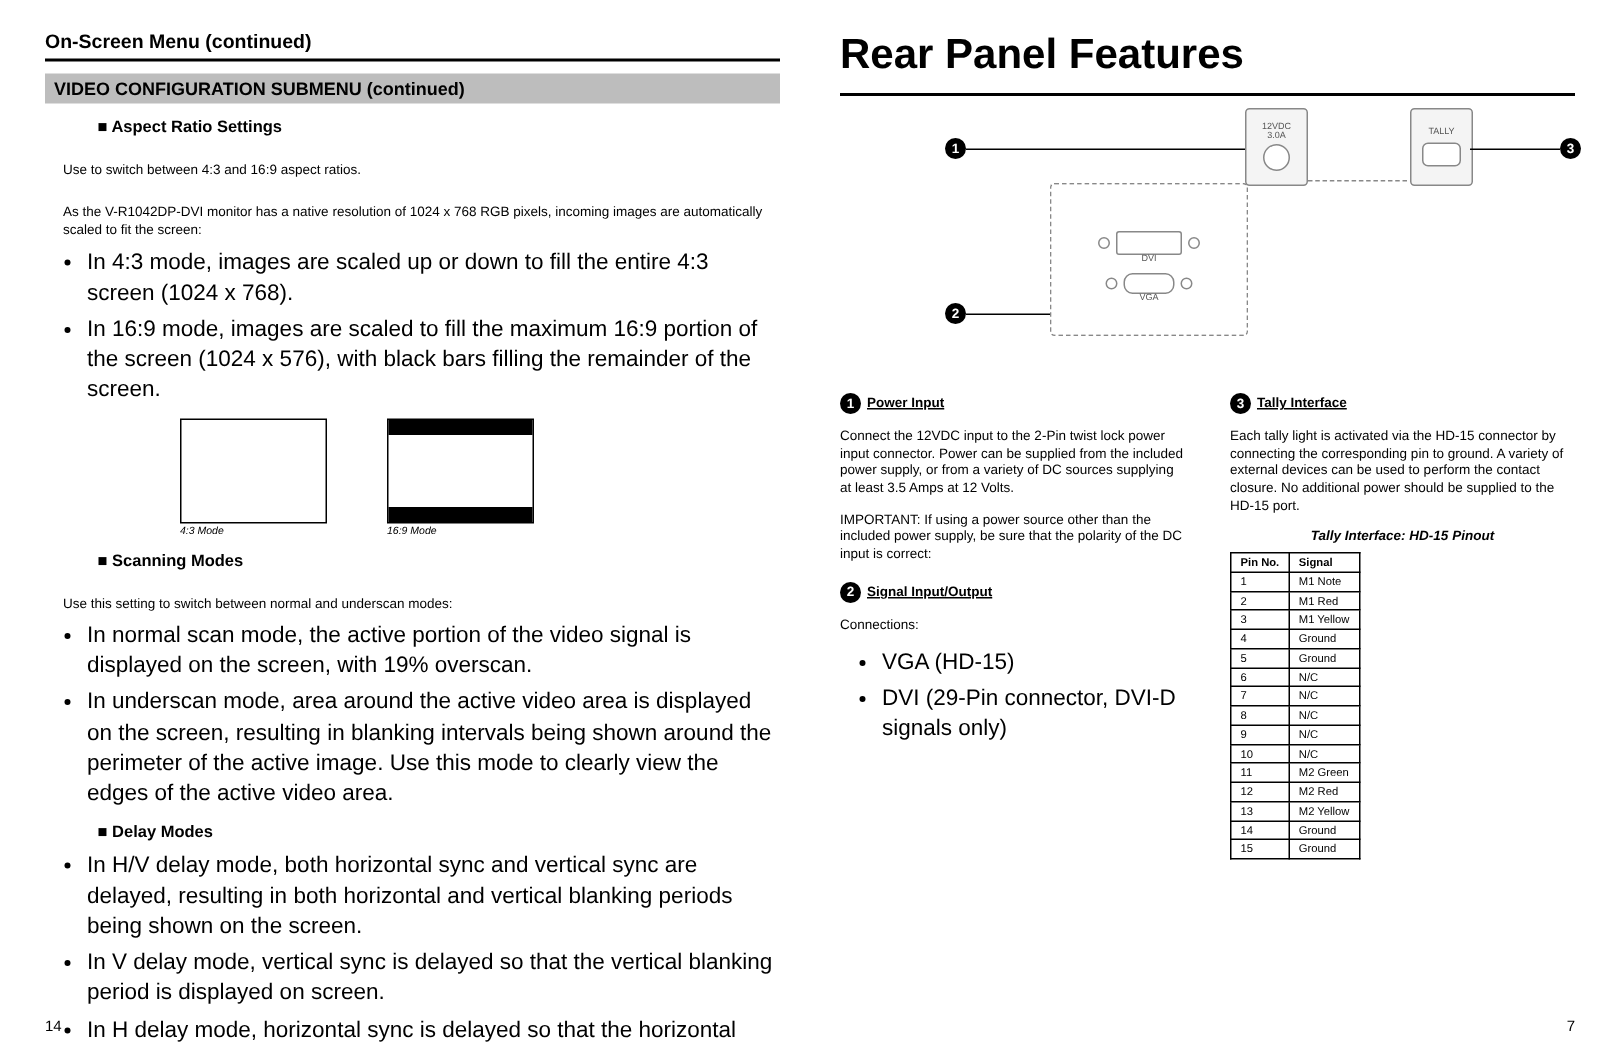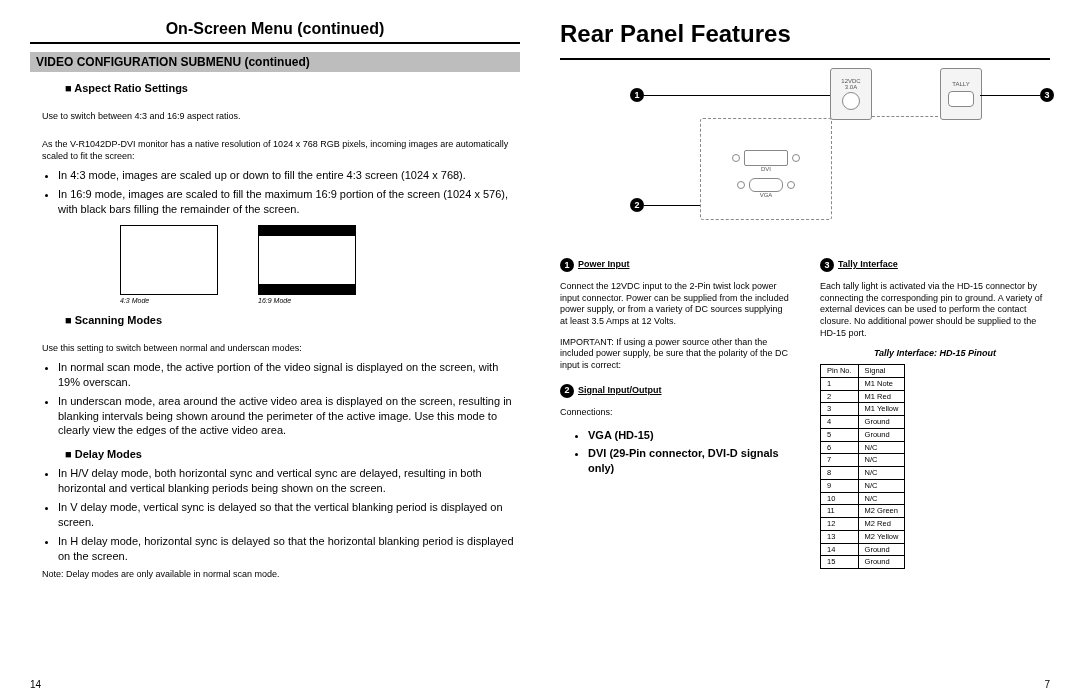--- a/index.html
+++ b/index.html
@@ -1,25 +1,25 @@
 <!DOCTYPE html>
 <html><head>
 <meta charset="utf-8">
 <style>
   html,body{margin:0;padding:0;background:#fff;font-family:Arial,Helvetica,sans-serif;color:#000;}
   .page{width:1080px;height:698px;box-sizing:border-box;padding:20px 30px 10px 30px;display:flex;gap:40px;position:relative;}
   .col{flex:1;min-width:0;}
-  .left-title{font-size:16px;font-weight:bold;text-align:center;margin:0 0 4px 0;}
-  .right-title{font-size:24px;font-weight:bold;margin:0 0 10px 0;}
+  .left-title{font-size:13px;font-weight:bold;text-align:left;margin:0 0 4px 0;}
+  .right-title{font-size:28px;font-weight:bold;margin:0 0 10px 0;}
   .hr{border-top:2px solid #000;margin:0 0 8px 0;}
   .submenu-bar{background:#bdbdbd;color:#000;font-weight:bold;font-size:12px;padding:3px 6px;margin-bottom:10px;}
   .sqhead{font-weight:bold;font-size:11px;margin:10px 0 6px 0;padding-left:35px;}
   .sqhead::before{content:"■ ";}
   .body{font-size:9px;line-height:1.35;margin:16px 0 6px 12px;}
-  ul.bul{font-size:11px;line-height:1.35;margin:0 0 6px 28px;padding:0;}
+  ul.bul{font-size:15px;line-height:1.35;margin:0 0 6px 28px;padding:0;}
   ul.bul li{margin-bottom:4px;}
   .note{font-size:9px;margin:6px 0 6px 12px;}
   .modefigs{display:flex;gap:40px;margin:8px 0 4px 90px;}
   .modefig{display:flex;flex-direction:column;align-items:flex-start;}
   .modebox{width:96px;height:68px;border:1px solid #000;background:#fff;position:relative;}
   .modebox .lb{position:absolute;background:#000;}
   .modecap{font-size:7px;font-style:italic;margin-top:2px;}
   .pgnum{position:absolute;bottom:8px;font-size:10px;}
   .pgnum.left{left:30px;}
   .pgnum.right{right:30px;}
@@ -28,21 +28,21 @@
   .connbox{position:absolute;border:1px solid #888;background:#f4f4f4;border-radius:3px;display:flex;flex-direction:column;align-items:center;justify-content:center;font-size:6px;color:#666;}
   .dvi-box{width:130px;height:100px;left:100px;top:50px;border:1px dashed #888;background:transparent;}
   .port{border:1px solid #888;background:#fff;border-radius:2px;}
   .circ{width:14px;height:14px;border-radius:50%;background:#000;color:#fff;font-size:9px;font-weight:bold;display:inline-flex;align-items:center;justify-content:center;line-height:1;}
   .leader{position:absolute;background:#000;height:1px;}
   .rcols{display:flex;gap:30px;}
   .rcol{flex:1;font-size:9px;line-height:1.3;}
   .rhead{font-weight:bold;text-decoration:underline;font-size:9px;margin-bottom:4px;display:flex;align-items:center;gap:4px;}
   table.pin{border-collapse:collapse;font-size:7.5px;margin-top:4px;}
   table.pin th,table.pin td{border:1px solid #000;padding:1px 6px;text-align:left;}
-  table.pin th{font-weight:normal;}
+  table.pin th{font-weight:bold;}
   .tcaption{font-weight:bold;font-size:9px;text-align:center;margin:8px 0 2px 0;font-style:italic;}
   .conn-label{font-size:6px;color:#555;text-align:center;}
 </style>
 </head>
 <body>
 
 <div class="page">
 
   <div class="col">
     <div class="left-title">On-Screen Menu (continued)</div>
@@ -136,21 +136,21 @@
           <span>Power Input</span>
         </div>
         <p>Connect the 12VDC input to the 2-Pin twist lock power input connector. Power can be supplied from the included power supply, or from a variety of DC sources supplying at least 3.5 Amps at 12 Volts.</p>
         <p>IMPORTANT: If using a power source other than the included power supply, be sure that the polarity of the DC input is correct:</p>
 
         <div class="rhead" style="margin-top:12px;">
           <span class="circ">2</span>
           <span>Signal Input/Output</span>
         </div>
         <p>Connections:</p>
-        <ul class="bul" style="font-weight:bold;">
+        <ul class="bul" style="">
           <li>VGA (HD-15)</li>
           <li>DVI (29-Pin connector, DVI-D signals only)</li>
         </ul>
       </div>
 
       <div class="rcol">
         <div class="rhead">
           <span class="circ">3</span>
           <span>Tally Interface</span>
         </div>

